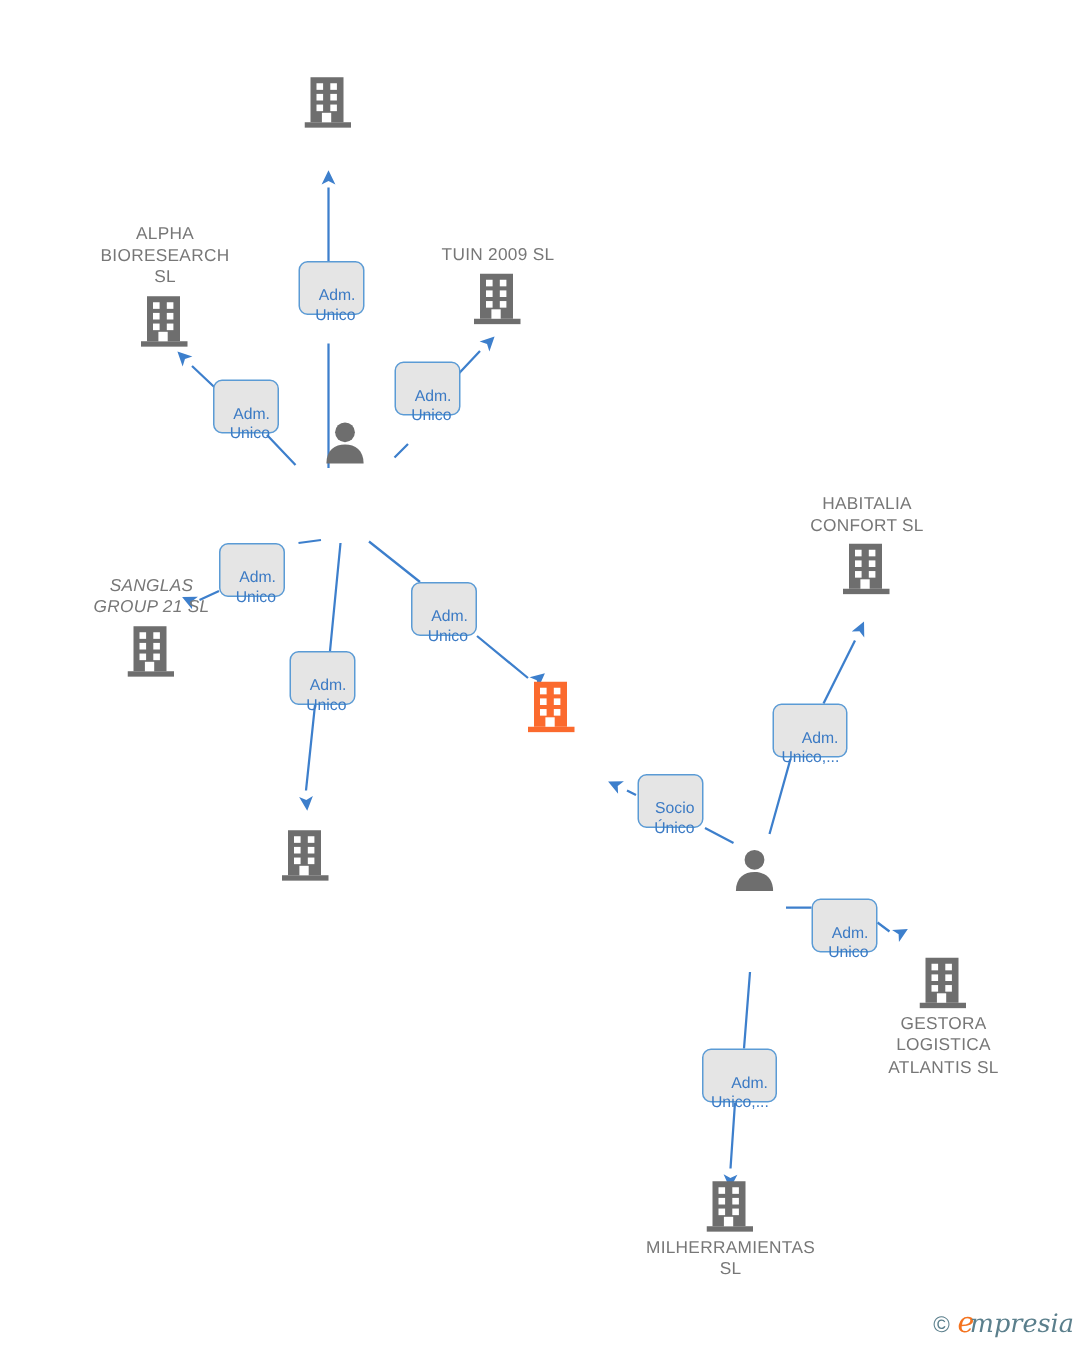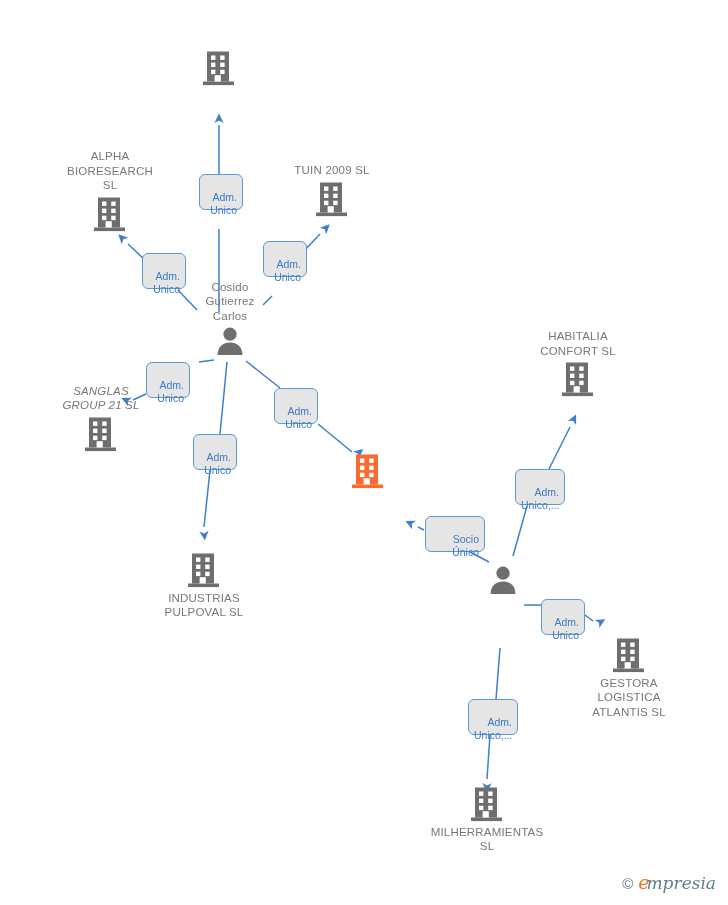--- a/index.html
+++ b/index.html
@@ -143,21 +143,21 @@
       <div class="edge-label" style="left: 142px; top: 253px; width: 44px; height: 36px;">Adm.
 Unico</div>
       <div class="edge-label" style="left: 263px; top: 241px; width: 44px; height: 36px;">Adm.
 Unico</div>
       <div class="edge-label" style="left: 146px; top: 362px; width: 44px; height: 36px;">Adm.
 Unico</div>
       <div class="edge-label" style="left: 193px; top: 434px; width: 44px; height: 36px;">Adm.
 Unico</div>
       <div class="edge-label" style="left: 274px; top: 388px; width: 44px; height: 36px;">Adm.
 Unico</div>
-      <div class="edge-label" style="left: 425px; top: 516px; width: 60px; height: 36px;">Socio
+      <div class="edge-label" style="left: 425px; top: 516px; width: 44px; height: 36px;">Socio
 Único</div>
       <div class="edge-label" style="left: 515px; top: 469px; width: 50px; height: 36px;">Adm.
 Unico,...</div>
       <div class="edge-label" style="left: 541px; top: 599px; width: 44px; height: 36px;">Adm.
 Unico</div>
       <div class="edge-label" style="left: 468px; top: 699px; width: 50px; height: 36px;">Adm.
 Unico,...</div>
     </div>
 
   <div id="nodes">
@@ -198,23 +198,20 @@
             <rect x="8" y="5.5" width="4.4" height="4.4" fill="#fff"></rect>
             <rect x="17.2" y="5.5" width="4.4" height="4.4" fill="#fff"></rect>
             <rect x="8" y="12.6" width="4.4" height="4.4" fill="#fff"></rect>
             <rect x="17.2" y="12.6" width="4.4" height="4.4" fill="#fff"></rect>
             <rect x="8" y="19.7" width="4.4" height="4.4" fill="#fff"></rect>
             <rect x="17.2" y="19.7" width="4.4" height="4.4" fill="#fff"></rect>
             <rect x="11.6" y="25.2" width="6.2" height="6.3" fill="#fff"></rect>
           </svg></span>
       </div>
       <div class="node label-above" style="left: 230px; top: 279.5px;">
-        <div class="node-label person">Cosido
-Gutierrez
-Carlos</div>
         <span class="icon-wrap"><svg width="30" height="30" viewBox="0 0 30 30">
             <circle cx="15" cy="8.2" r="6.6" fill="#6e6e6e"></circle>
             <path d="M 2.6 29 C 2.6 20.2 8.2 16.4 15 16.4 C 21.8 16.4 27.4 20.2 27.4 29 Z" fill="#6e6e6e"></path>
           </svg></span>
       </div>
       <div class="node label-above" style="left: 101px; top: 383.5px; font-style: italic;">
         <div class="node-label company">SANGLAS
 GROUP 21 SL</div>
         <span class="icon-wrap"><svg width="32" height="37" viewBox="0 0 32 37">
             <rect x="4" y="1.5" width="22" height="30" fill="#6e6e6e"></rect>
@@ -233,22 +230,20 @@
             <rect x="4" y="1.5" width="22" height="30" fill="#6e6e6e"></rect>
             <rect x="0" y="31.5" width="31" height="3.6" fill="#6e6e6e"></rect>
             <rect x="8" y="5.5" width="4.4" height="4.4" fill="#fff"></rect>
             <rect x="17.2" y="5.5" width="4.4" height="4.4" fill="#fff"></rect>
             <rect x="8" y="12.6" width="4.4" height="4.4" fill="#fff"></rect>
             <rect x="17.2" y="12.6" width="4.4" height="4.4" fill="#fff"></rect>
             <rect x="8" y="19.7" width="4.4" height="4.4" fill="#fff"></rect>
             <rect x="17.2" y="19.7" width="4.4" height="4.4" fill="#fff"></rect>
             <rect x="11.6" y="25.2" width="6.2" height="6.3" fill="#fff"></rect>
           </svg></span>
-        <div class="node-label company">INDUSTRIAS
-PULPOVAL  SL</div>
       </div>
       <div class="node" style="left: 368px; top: 452.5px;">
         <span class="icon-wrap"><svg width="32" height="37" viewBox="0 0 32 37">
             <rect x="4" y="1.5" width="22" height="30" fill="#fb6a2e"></rect>
             <rect x="0" y="31.5" width="31" height="3.6" fill="#fb6a2e"></rect>
             <rect x="8" y="5.5" width="4.4" height="4.4" fill="#fff"></rect>
             <rect x="17.2" y="5.5" width="4.4" height="4.4" fill="#fff"></rect>
             <rect x="8" y="12.6" width="4.4" height="4.4" fill="#fff"></rect>
             <rect x="17.2" y="12.6" width="4.4" height="4.4" fill="#fff"></rect>
             <rect x="8" y="19.7" width="4.4" height="4.4" fill="#fff"></rect>

